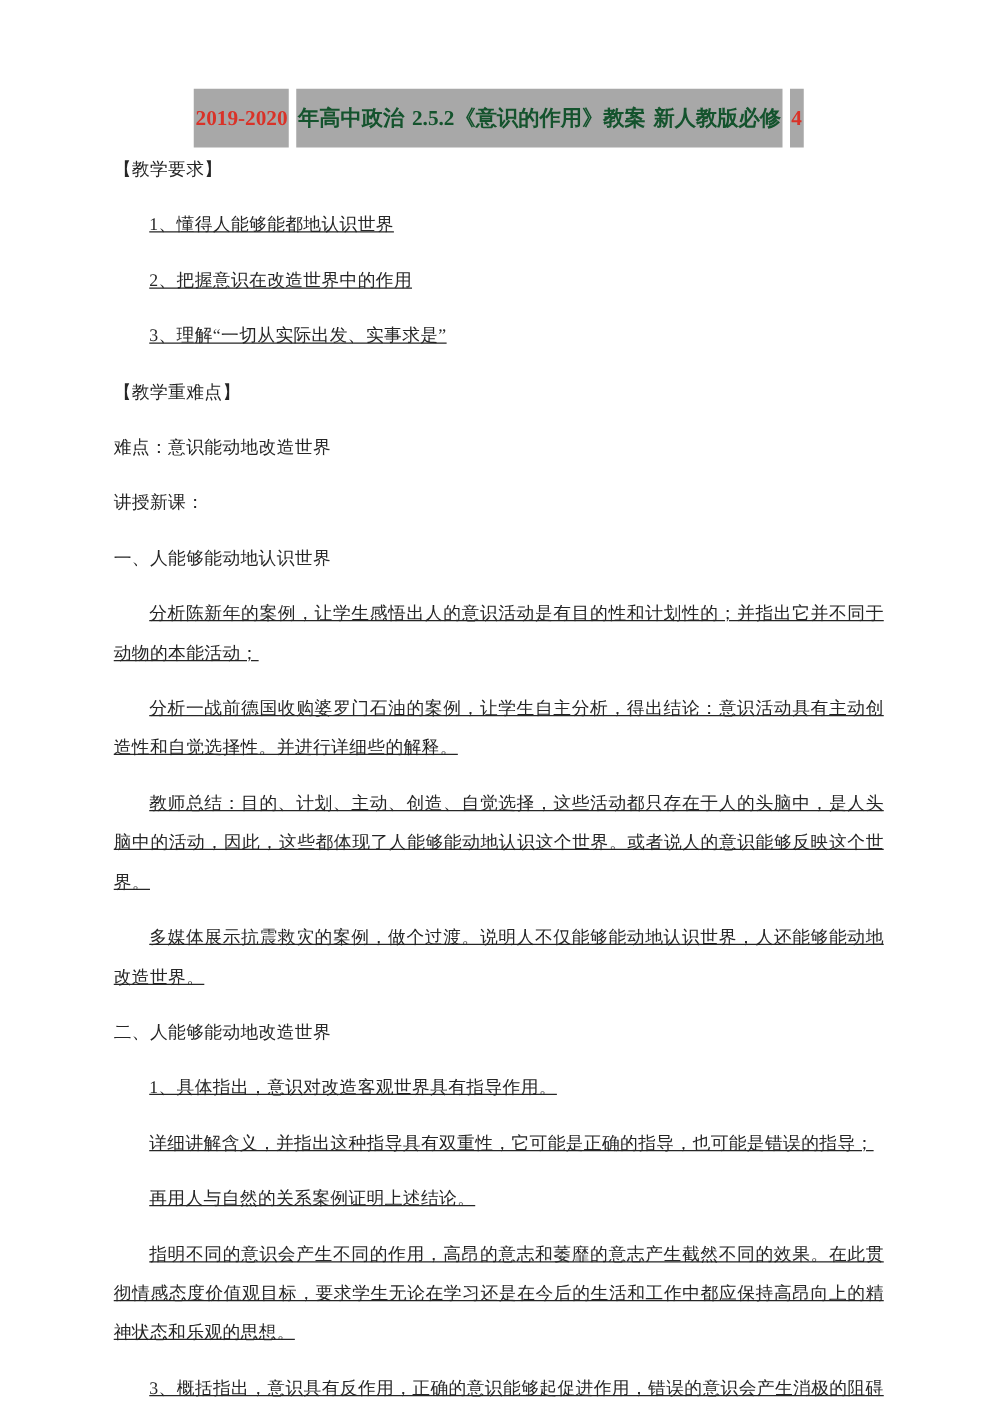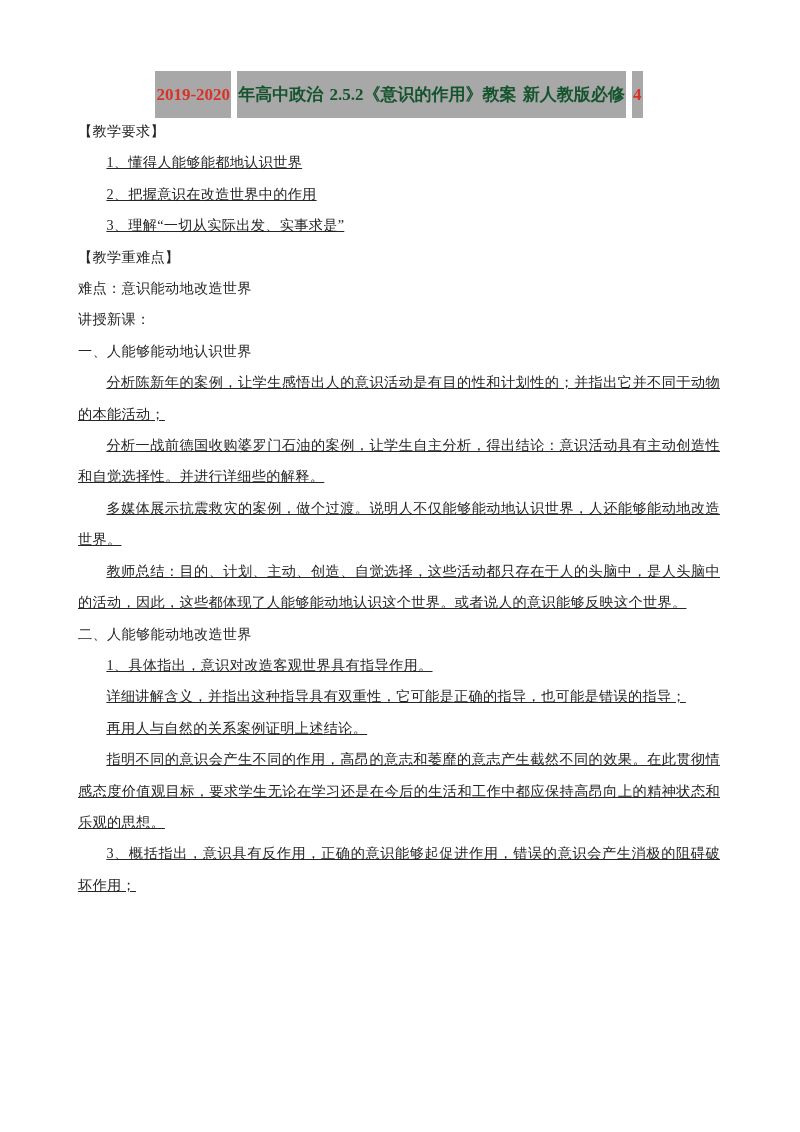--- a/index.html
+++ b/index.html
@@ -24,21 +24,21 @@
     text-align: center;
     font-size: 17px;
     font-weight: bold;
     line-height: 26px;
     word-spacing: 2px;
   }
   .doc-title .hl {
     padding: 14px 1px;
   }
   .doc-body p {
-    margin: 0;
+    margin: 13px;
     font-size: 14.2px;
     line-height: 31.4px;
     text-align: justify;
     letter-spacing: 0.3px;
   }
   .doc-body p.indent {
     text-indent: 2em;
     text-decoration: underline;
   }
   .doc-body p.heading,
@@ -57,22 +57,22 @@
       <p class="heading ">【教学要求】</p>
       <p class="indent">1、懂得人能够能都地认识世界</p>
       <p class="indent">2、把握意识在改造世界中的作用</p>
       <p class="indent">3、理解“一切从实际出发、实事求是”</p>
       <p class="heading ">【教学重难点】</p>
       <p class="">难点：意识能动地改造世界</p>
       <p class="">讲授新课：</p>
       <p class="subheading ">一、人能够能动地认识世界</p>
       <p class="indent">分析陈新年的案例，让学生感悟出人的意识活动是有目的性和计划性的；并指出它并不同于动物的本能活动；</p>
       <p class="indent">分析一战前德国收购婆罗门石油的案例，让学生自主分析，得出结论：意识活动具有主动创造性和自觉选择性。并进行详细些的解释。</p>
+      <p class="indent">教师总结：目的、计划、主动、创造、自觉选择，这些活动都只存在于人的头脑中，是人头脑中的活动，因此，这些都体现了人能够能动地认识这个世界。或者说人的意识能够反映这个世界。</p>
       <p class="indent">多媒体展示抗震救灾的案例，做个过渡。说明人不仅能够能动地认识世界，人还能够能动地改造世界。</p>
-      <p class="indent">教师总结：目的、计划、主动、创造、自觉选择，这些活动都只存在于人的头脑中，是人头脑中的活动，因此，这些都体现了人能够能动地认识这个世界。或者说人的意识能够反映这个世界。</p>
       <p class="subheading ">二、人能够能动地改造世界</p>
       <p class="indent">1、具体指出，意识对改造客观世界具有指导作用。</p>
       <p class="indent">详细讲解含义，并指出这种指导具有双重性，它可能是正确的指导，也可能是错误的指导；</p>
       <p class="indent">再用人与自然的关系案例证明上述结论。</p>
       <p class="indent">指明不同的意识会产生不同的作用，高昂的意志和萎靡的意志产生截然不同的效果。在此贯彻情感态度价值观目标，要求学生无论在学习还是在今后的生活和工作中都应保持高昂向上的精神状态和乐观的思想。</p>
       <p class="indent">3、概括指出，意识具有反作用，正确的意识能够起促进作用，错误的意识会产生消极的阻碍破坏作用；</p>
     </div>
 
 </div>
 

